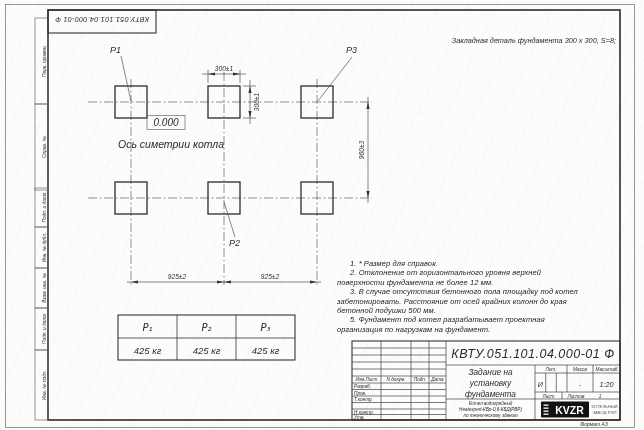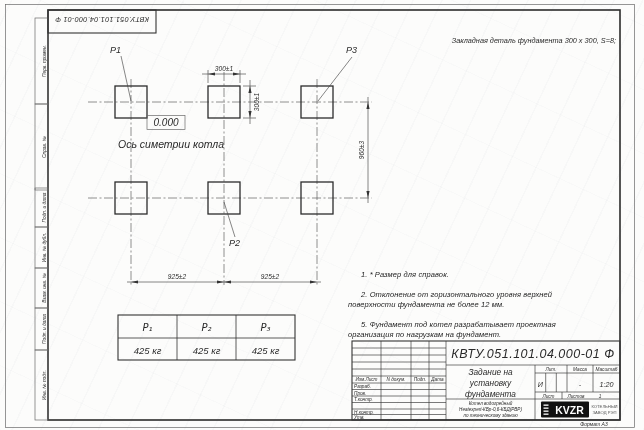--- a/index.html
+++ b/index.html
@@ -31,21 +31,21 @@
   .t-tbl-v{font-size:9.5px;}
   .t-doc{font-size:12.5px;letter-spacing:0.5px;}
   .t-xs{font-size:4.7px;}
   .t-title{font-size:8.3px;}
   .t-sm{font-size:4.6px;}
   .t-val{font-size:7.2px;}
   .t-logo{font-size:10.5px;font-style:normal;font-weight:bold;fill:#fff;}
   .t-co{font-size:4.2px;font-style:normal;fill:#555;}
   .t-fmt{font-size:5px;}
   .notes{position:absolute;left:337px;top:259px;width:252px;color:#222;}
-  .notes p{margin:11px;text-indent:13px;font-style:italic;font-size:7.5px;line-height:9.4px;letter-spacing:0.1px;}
+  .notes p{margin:0;text-indent:13px;font-style:italic;font-size:7.5px;line-height:9.4px;letter-spacing:0.1px;}
 </style>
 </head>
 <body>
 
 <div class="sheet">
   <div class="watermark"></div>
 
   <svg width="644" height="430" viewBox="0 0 644 430">
 
     <rect x="5.5" y="4.5" width="629" height="423" class="thin"></rect>
@@ -222,15 +222,16 @@
       <text x="604.5" y="408" text-anchor="middle" class="t-co">КОТЕЛЬНЫЙ</text>
       <text x="604.5" y="414" text-anchor="middle" class="t-co">ЗАВОД РЭП</text>
     </g>
 
     <text x="594" y="426" text-anchor="middle" class="t-fmt">Формат А3</text>
   </svg>
 
   <div class="notes">
     <p>1. * Размер для справок.</p>
     <p>2. Отклонение от горизонтального уровня верхней поверхности фундамента не более 12 мм.</p>
+    <p>3. В случае отсутствия бетонного пола площадку под котел забетонировать. Расстояние от осей крайних колонн до края бетонной подушки 500 мм.</p>
     <p>5. Фундамент под котел разрабатывает проектная организация по нагрузкам на фундамент.</p>
   </div>
 </div>
 
 </body></html>

